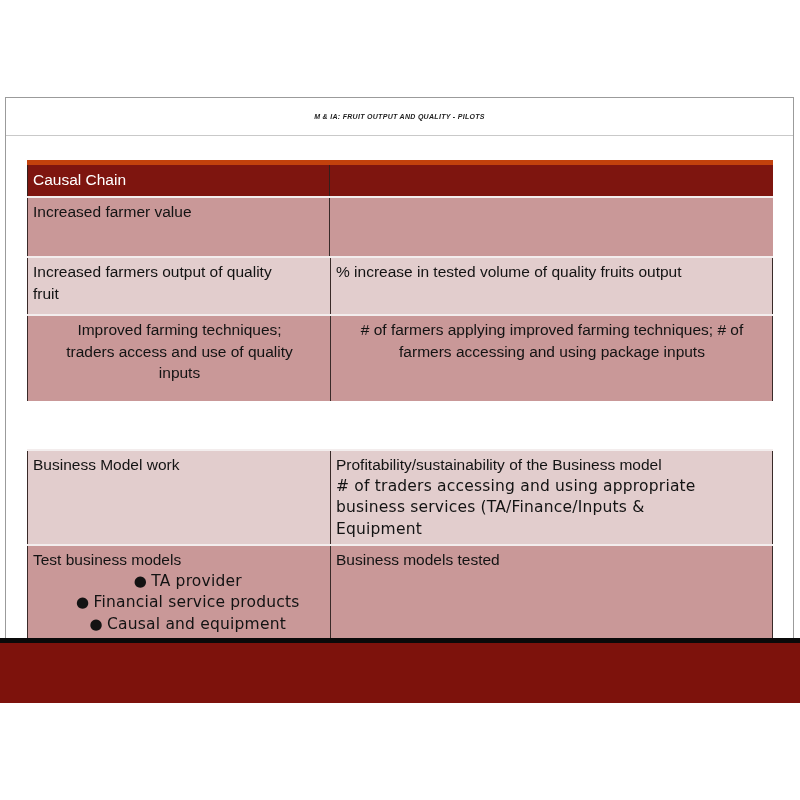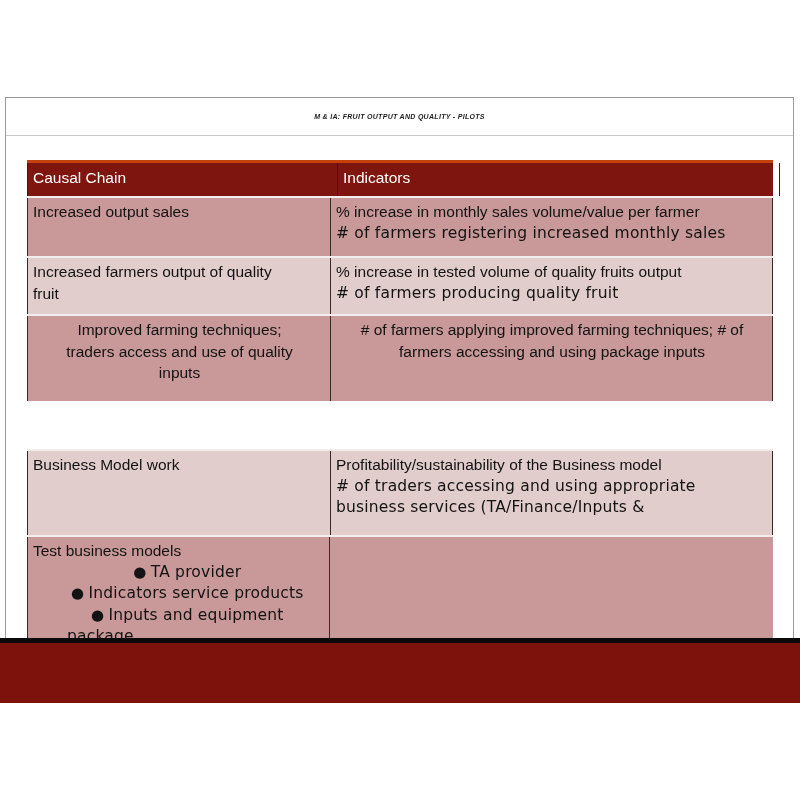--- a/index.html
+++ b/index.html
@@ -44,22 +44,21 @@
     width: 746px;
   }
   .h-row, .t-row {
     display: grid;
     grid-template-columns: 303px 443px;
     box-sizing: border-box;
   }
   .h-row {
     background: var(--header-red);
     min-height: 36px;
-    border-top: 3px solid #c2410c;
-    gap: 7px;
+    border-top: 5px solid #c2410c;
   }
   .h-cell {
     color: #ffffff;
     font-size: 15.5px;
     line-height: 21px;
     padding: 4px 4px 0 5px;
     border-left: 1px solid #33201d;
     box-sizing: border-box;
   }
   .h-cell:last-child { border-right: 1px solid #33201d; }
@@ -111,40 +110,34 @@
 <body>
 
 <div class="slide">
   <div class="slide-titlebar">
     <div class="slide-title">M &amp; IA: FRUIT OUTPUT AND QUALITY - PILOTS</div>
   </div>
 
   <div class="causal-table">
     <div class="h-row">
       <div class="h-cell">Causal Chain</div>
-      <div class="h-cell">Indicators</div>
     </div>
     <div id="table-body">
         <div class="t-row">
           <div class="cell">
-            <div class="line"><span>Increased output sales</span></div>
-          </div>
-          <div class="cell">
-            <div class="line"><span>% increase in monthly sales volume/value per farmer</span></div>
-            <div class="line wide"><span># of farmers registering increased monthly sales</span></div>
+            <div class="line"><span>Increased farmer value</span></div>
           </div>
         </div>
         <div class="t-row">
           <div class="cell">
             <div class="line"><span>Increased farmers output of quality</span></div>
             <div class="line"><span>fruit</span></div>
           </div>
           <div class="cell">
             <div class="line"><span>% increase in tested volume of quality fruits output</span></div>
-            <div class="line wide"><span># of farmers producing quality fruit</span></div>
           </div>
         </div>
         <div class="t-row">
           <div class="cell">
             <div class="line"><span>Improved farming techniques;</span></div>
             <div class="line"><span>traders access and use of quality</span></div>
             <div class="line"><span>inputs</span></div>
           </div>
           <div class="cell">
             <div class="line"><span># of farmers applying improved farming techniques; # of</span></div>
@@ -152,29 +145,33 @@
           </div>
         </div>
         <div class="t-row">
           <div class="cell">
             <div class="line"><span>Business Model work</span></div>
           </div>
           <div class="cell">
             <div class="line"><span>Profitability/sustainability of the Business model</span></div>
             <div class="line wide"><span># of traders accessing and using appropriate</span></div>
             <div class="line wide"><span>business services (TA/Finance/Inputs &amp;</span></div>
+            <div class="line wide"><span>Equipment</span></div>
           </div>
         </div>
         <div class="t-row">
           <div class="cell">
             <div class="line"><span>Test business models</span></div>
             <div class="line wide bullet"><span class="dot">●</span><span>TA provider</span></div>
-            <div class="line wide bullet"><span class="dot">●</span><span>Indicators service products</span></div>
-            <div class="line wide bullet"><span class="dot">●</span><span>Inputs and equipment</span></div>
+            <div class="line wide bullet"><span class="dot">●</span><span>Financial service products</span></div>
+            <div class="line wide bullet"><span class="dot">●</span><span>Causal and equipment</span></div>
             <div class="line wide indent"><span>package</span></div>
+          </div>
+          <div class="cell">
+            <div class="line"><span>Business models tested</span></div>
           </div>
         </div>
       </div>
   </div>
 </div>
 
 <div class="black-bar"></div>
 <div class="footer-bar"></div>
 
 </body></html>

